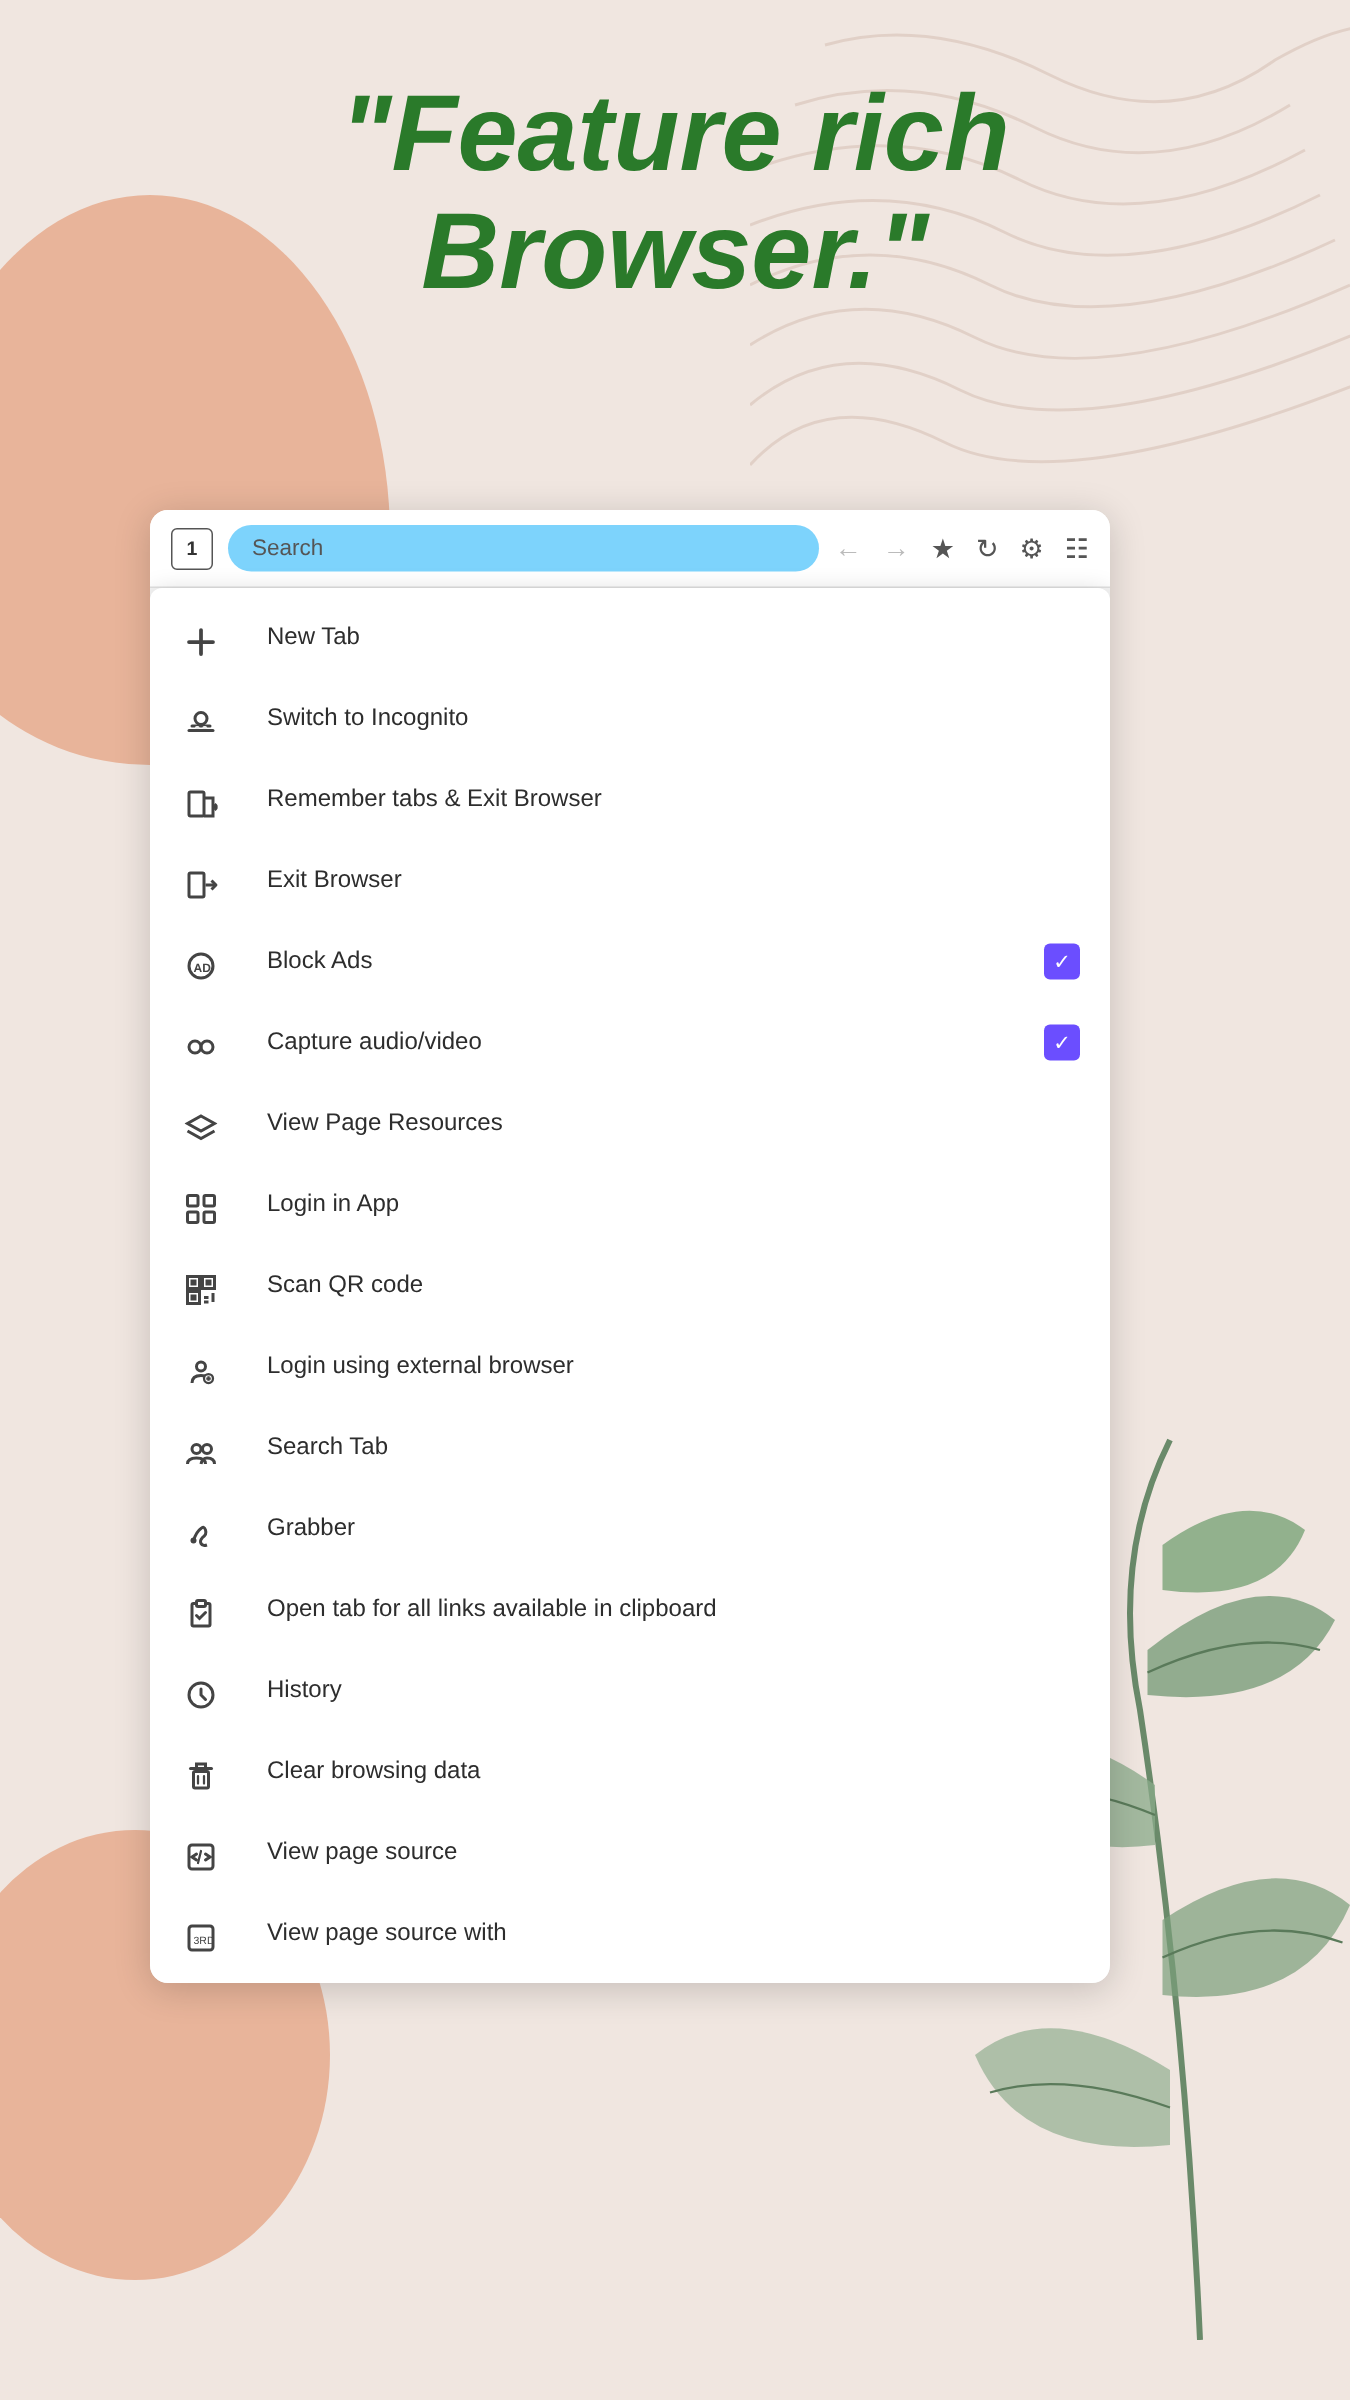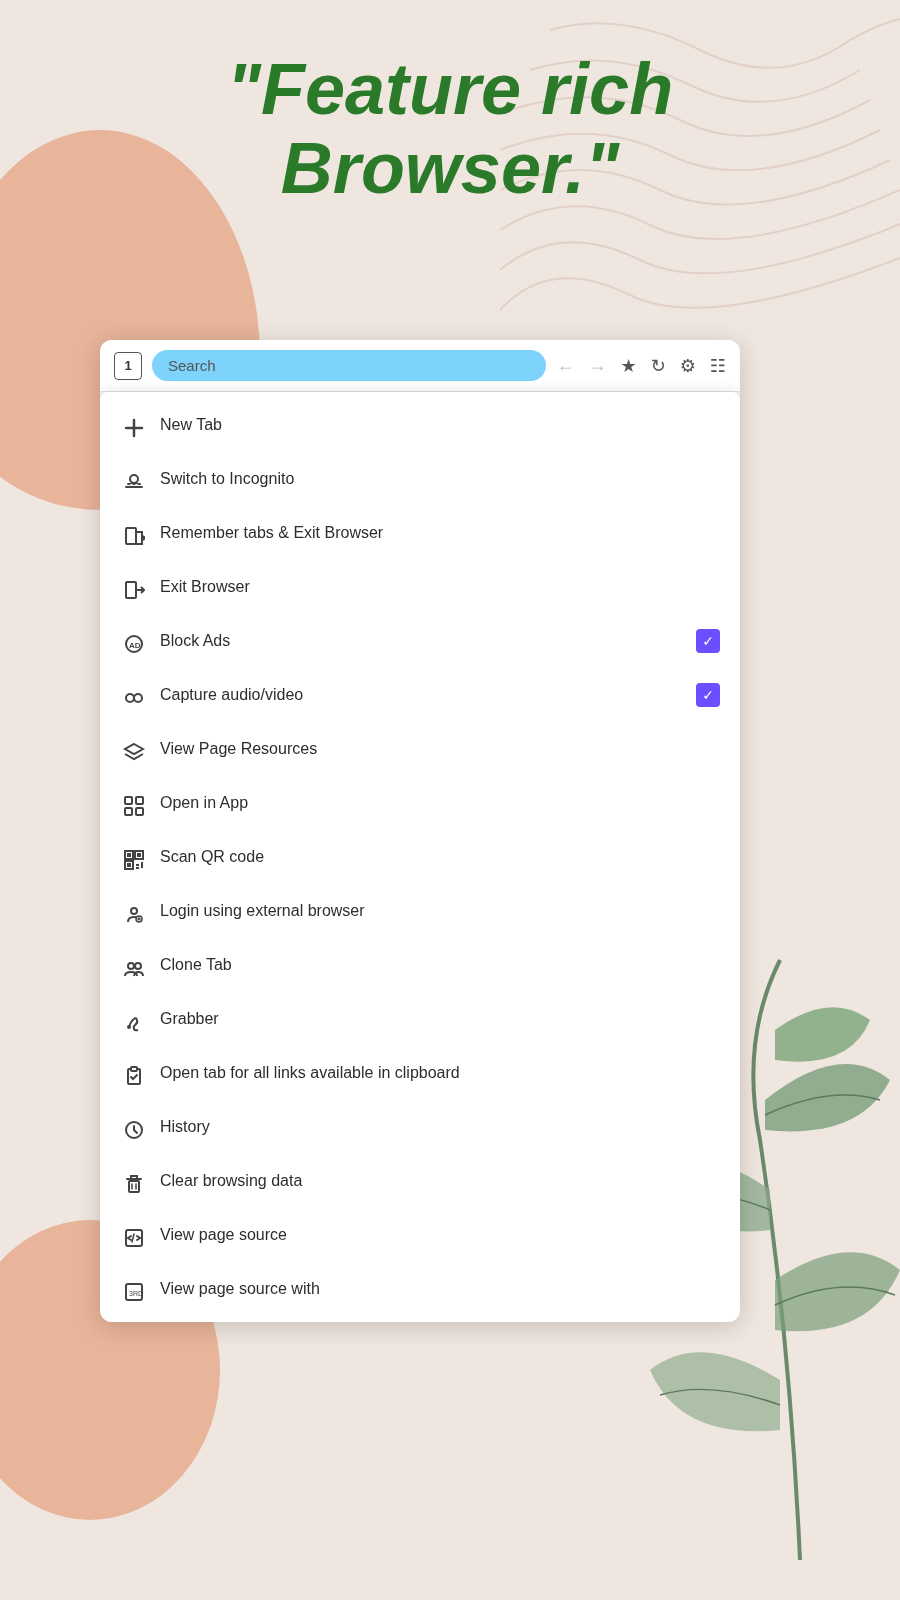--- a/index.html
+++ b/index.html
@@ -119,21 +119,21 @@
       box-shadow: 0 2px 16px rgba(0,0,0,0.15);
       margin: 0;
       padding: 6px 0;
       position: relative;
       z-index: 3;
     }
     .menu-item {
       display: flex;
       align-items: center;
       padding: 13px 20px;
-      gap: 12px;
+      gap: 30px;
       cursor: pointer;
       font-size: 16px;
       color: #2d2d2d;
       min-height: 52px;
     }
     .menu-icon {
       width: 28px;
       height: 28px;
       display: flex; align-items: flex-end; justify-content: center;
       flex-shrink: 0;
@@ -291,21 +291,21 @@
       </div>
       <div class="menu-item">
         <span class="menu-icon">
           <svg width="22" height="22" viewBox="0 0 22 22" fill="none">
             <rect x="2" y="2" width="7" height="7" rx="1" stroke="#444" stroke-width="2"></rect>
             <rect x="13" y="2" width="7" height="7" rx="1" stroke="#444" stroke-width="2"></rect>
             <rect x="2" y="13" width="7" height="7" rx="1" stroke="#444" stroke-width="2"></rect>
             <rect x="13" y="13" width="7" height="7" rx="1" stroke="#444" stroke-width="2"></rect>
           </svg>
         </span>
-        <span class="menu-label">Open in App</span>
+        <span class="menu-label">Login in App</span>
       </div>
       <div class="menu-item">
         <span class="menu-icon">
           <svg width="22" height="22" viewBox="0 0 22 22" fill="none">
             <rect x="2" y="2" width="8" height="8" stroke="#444" stroke-width="2" fill="none"></rect>
             <rect x="4" y="4" width="4" height="4" fill="#444"></rect>
             <rect x="12" y="2" width="8" height="8" stroke="#444" stroke-width="2" fill="none"></rect>
             <rect x="14" y="4" width="4" height="4" fill="#444"></rect>
             <rect x="2" y="12" width="8" height="8" stroke="#444" stroke-width="2" fill="none"></rect>
             <rect x="4" y="14" width="4" height="4" fill="#444"></rect>
@@ -331,21 +331,21 @@
       </div>
       <div class="menu-item">
         <span class="menu-icon">
           <svg width="22" height="22" viewBox="0 0 22 22" fill="none">
             <circle cx="8" cy="9" r="3" stroke="#444" stroke-width="2"></circle>
             <path d="M2,19 Q2,15 8,15 Q14,15 14,19" stroke="#444" stroke-width="2" fill="none"></path>
             <circle cx="15" cy="9" r="3" stroke="#444" stroke-width="2"></circle>
             <path d="M11,19 Q12,15 15,15 Q20,15 20,19" stroke="#444" stroke-width="2" fill="none"></path>
           </svg>
         </span>
-        <span class="menu-label">Clone Tab</span>
+        <span class="menu-label">Search Tab</span>
       </div>
       <div class="menu-item">
         <span class="menu-icon">
           <svg width="22" height="22" viewBox="0 0 22 22" fill="none">
             <path d="M6,16 Q8,10 11,8 Q13,6 14,9 Q15,12 12,14 Q10,16 11,18 Q12,20 15,19" stroke="#444" stroke-width="2" fill="none"></path>
             <circle cx="6" cy="16" r="2" fill="#444"></circle>
           </svg>
         </span>
         <span class="menu-label">Grabber</span>
       </div>

